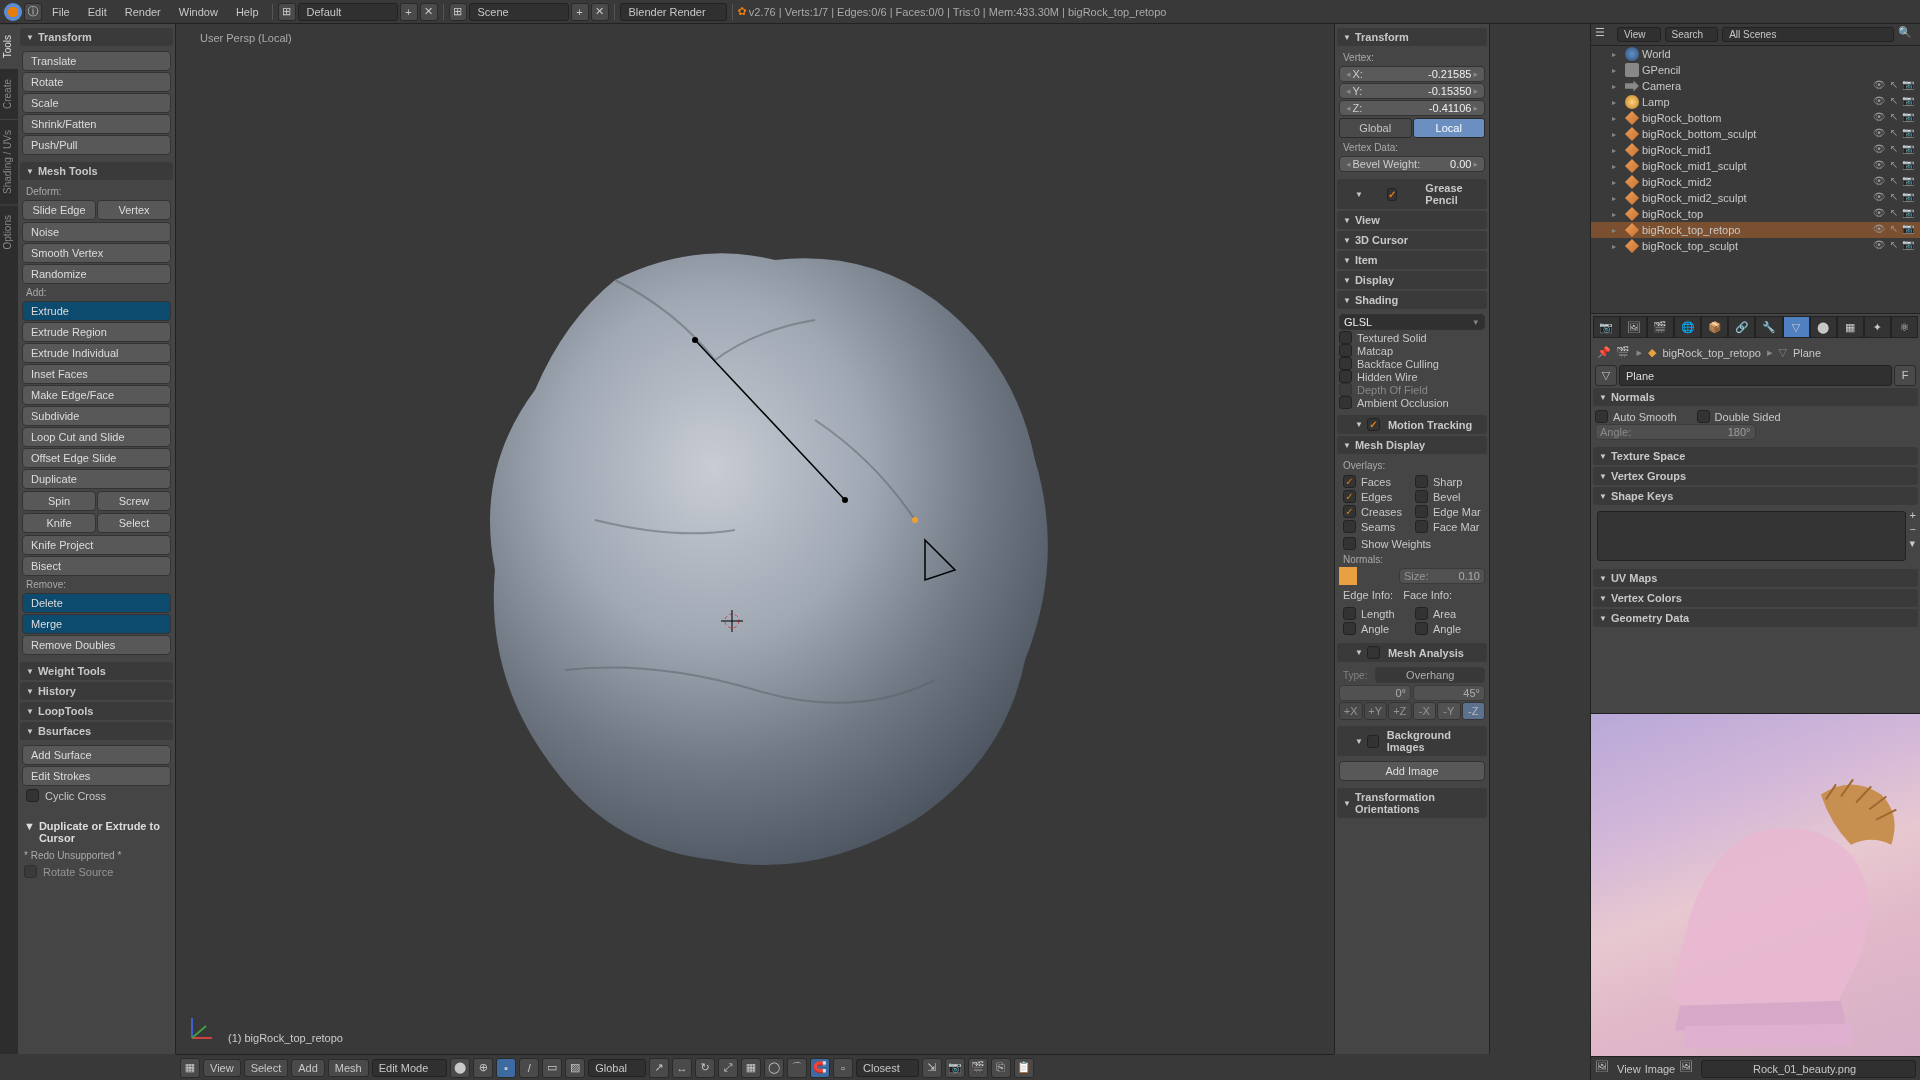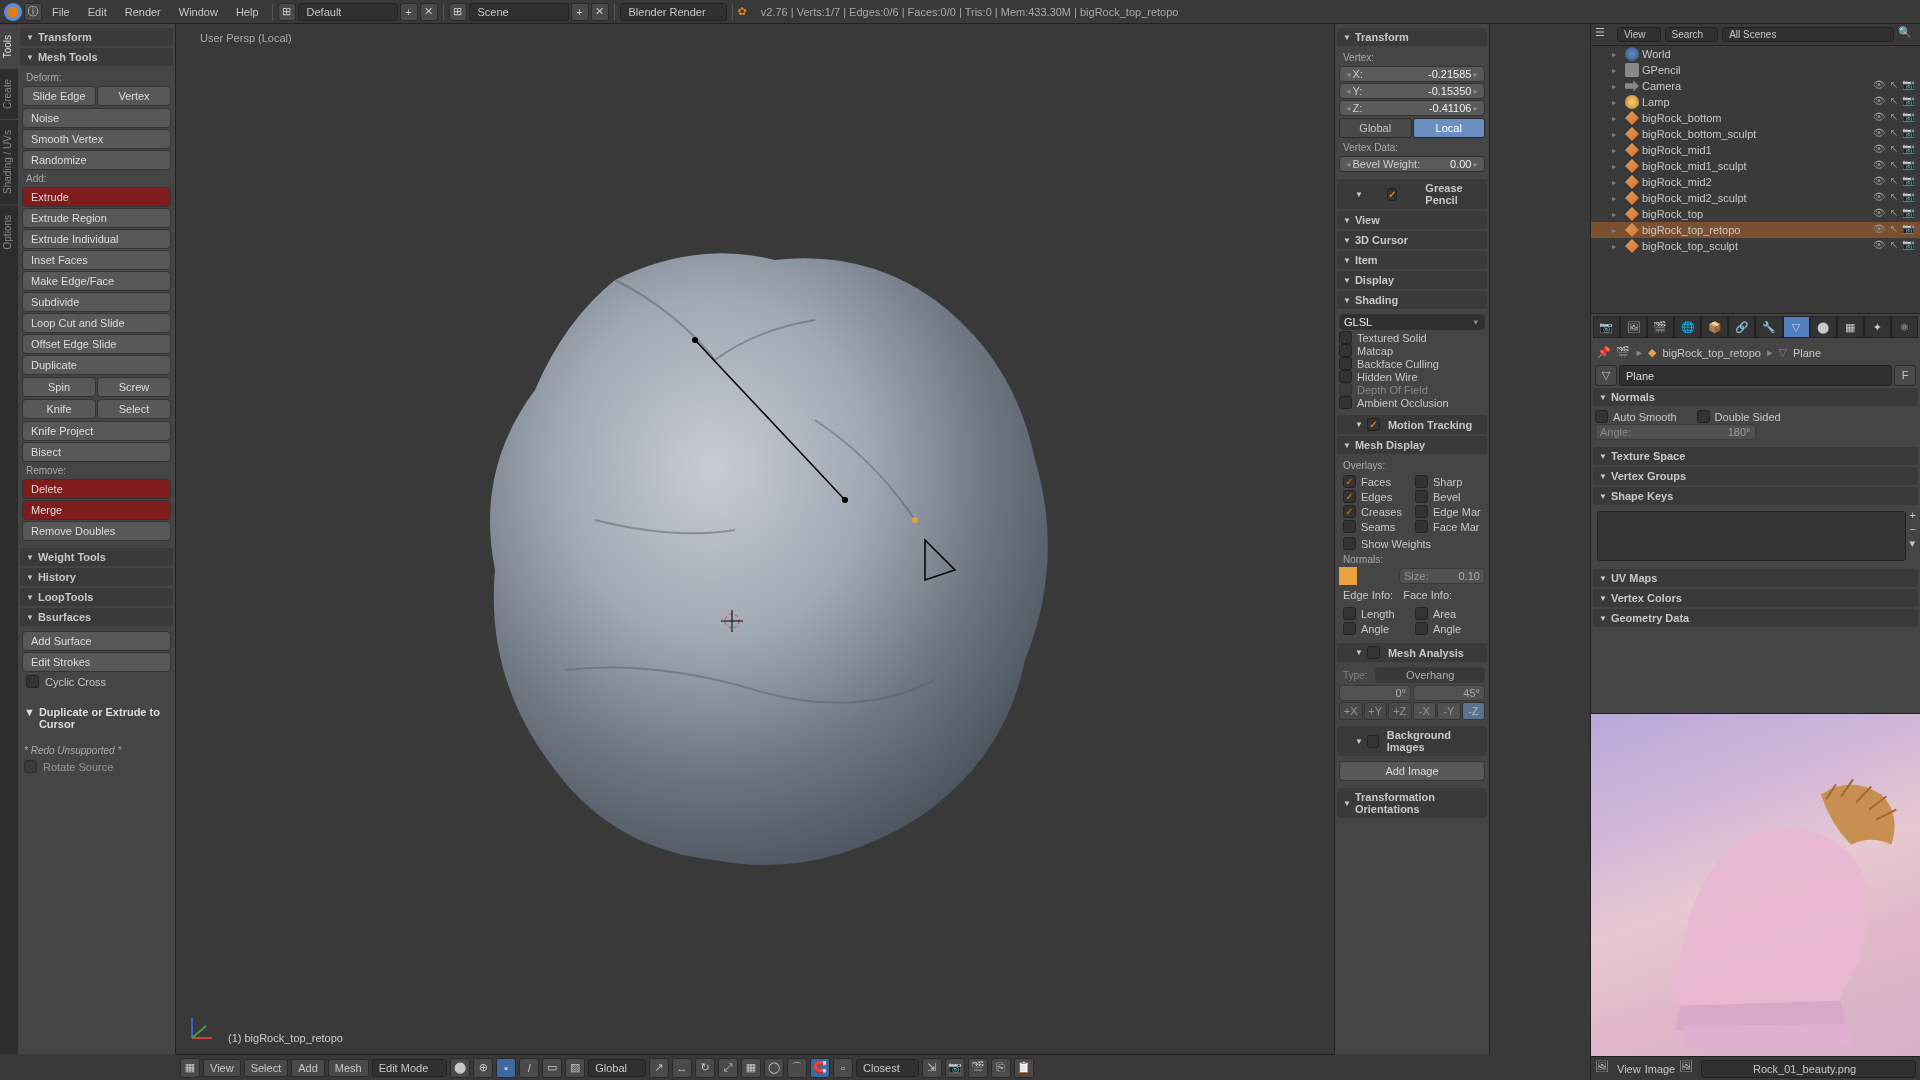--- a/index.html
+++ b/index.html
@@ -5,34 +5,34 @@
 * { margin:0; padding:0; box-sizing:border-box; font-family:sans-serif; font-size:11px; user-select:none; }
 body { width:1920px; height:1080px; background:#393939; color:#c8c8c8; overflow:hidden; position:relative; }
 
 
 #topbar { position:absolute; top:0; left:0; right:0; height:24px; background:#393939; border-bottom:1px solid #222; display:flex; align-items:center; padding:0 4px; gap:2px; }
 #topbar .blender-icon { width:18px; height:18px; background:radial-gradient(circle,#e87d0d 40%,#5b8dd6 42%); border-radius:50%; }
 #topbar .menu-item { padding:2px 8px; cursor:pointer; }
 #topbar .sep { width:1px; height:16px; background:#555; margin:0 3px; }
 #topbar .iconbtn { width:18px; height:18px; background:#4a4a4a; border:1px solid #2a2a2a; border-radius:3px; display:flex; align-items:center; justify-content:center; cursor:pointer; }
 #topbar .dropdown { background:#303030; border:1px solid #222; border-radius:3px; padding:2px 20px 2px 8px; min-width:100px; cursor:pointer; position:relative; text-align:left; }
-#topbar .status { margin-left:12px; color:#aaa; }
+#topbar .status { margin-left:0; color:#aaa; }
 
 
 #left-tabs { position:absolute; left:0; top:24px; bottom:26px; width:18px; background:#2d2d2d; display:flex; flex-direction:column; }
 #left-tabs .vtab { writing-mode:vertical-rl; transform:rotate(180deg); padding:10px 2px; font-size:10px; color:#888; border-bottom:1px solid #444; cursor:pointer; text-align:center; }
 #left-tabs .vtab.active { background:#454545; color:#ddd; }
 
 
 #toolshelf { position:absolute; left:18px; top:24px; bottom:26px; width:158px; background:#454545; border-right:1px solid #222; overflow-y:auto; padding:2px; }
 .panel-header { background:#3a3a3a; padding:3px 6px; font-weight:bold; cursor:pointer; border-radius:3px; margin-top:2px; display:flex; align-items:center; gap:4px; }
 .panel-header::before { content:"▼"; font-size:8px; }
 .panel-body { padding:4px 2px; }
 .tool-btn { display:block; width:100%; background:#585858; border:1px solid #333; border-radius:4px; padding:3px 8px; margin:1px 0; text-align:left; cursor:pointer; color:#ddd; }
-.tool-btn.dark { background:#7f1d1d; }
+.tool-btn.dark { background:#0c4a6e; }
 .label-small { color:#aaa; padding:2px 4px; font-size:10px; }
 .btn-row { display:flex; gap:1px; }
 .btn-row .tool-btn { flex:1; text-align:center; padding:3px 4px; }
 .checkbox-row { display:flex; align-items:center; gap:6px; padding:2px 4px; }
 .checkbox { width:13px; height:13px; background:#333; border:1px solid #222; border-radius:3px; }
 .checkbox.checked::after { content:"✓"; color:#e87d0d; font-size:10px; display:block; text-align:center; line-height:11px;}
 
 
 #viewport { position:absolute; left:176px; top:24px; right:586px; bottom:26px; background:#393939; }
 #viewport .persp-label { position:absolute; top:8px; left:24px; color:#aaa; font-size:11px; }
@@ -136,20 +136,27 @@
 
 <div id="left-tabs">
   <div class="vtab active">Tools</div>
   <div class="vtab">Create</div>
   <div class="vtab">Shading / UVs</div>
   <div class="vtab">Options</div>
 </div>
 
 <div id="toolshelf">
   <div class="panel-header">Transform</div>
+  <div class="panel-body">
+    <button class="tool-btn">Translate</button>
+    <button class="tool-btn">Rotate</button>
+    <button class="tool-btn">Scale</button>
+    <button class="tool-btn">Shrink/Fatten</button>
+    <button class="tool-btn">Push/Pull</button>
+  </div>
 
   <div class="panel-header">Mesh Tools</div>
   <div class="panel-body">
     <div class="label-small">Deform:</div>
     <div class="btn-row">
       <button class="tool-btn">Slide Edge</button>
       <button class="tool-btn">Vertex</button>
     </div>
     <button class="tool-btn">Noise</button>
     <button class="tool-btn">Smooth Vertex</button>
@@ -192,21 +199,21 @@
     <div class="checkbox-row">
       <span class="checkbox"></span>
       <span>Cyclic Cross</span>
     </div>
   </div>
 
   <div style="margin-top:8px;padding:4px;font-weight:bold;color:#ddd;display:flex;gap:4px;">
       <span>▼</span>
       <span>Duplicate or Extrude to Cursor</span>
     </div>
-  <div class="label-small" style="font-style:italic;margin-top:9px;">* Redo Unsupported *</div>
+  <div class="label-small" style="">* Redo Unsupported *</div>
   <div class="checkbox-row" style="opacity:.6;">
     <span class="checkbox"></span>
     <span>Rotate Source</span>
   </div>
 </div>
 
 <div id="viewport">
   <div class="persp-label">User Persp (Local)</div>
   <div class="rock">
     <svg viewBox="0 0 680 680">

